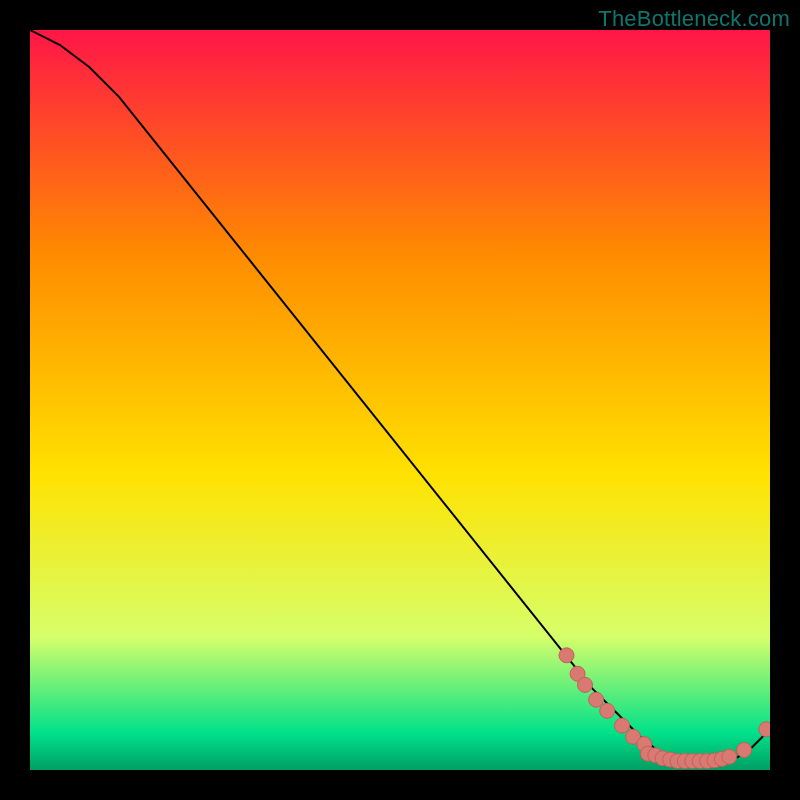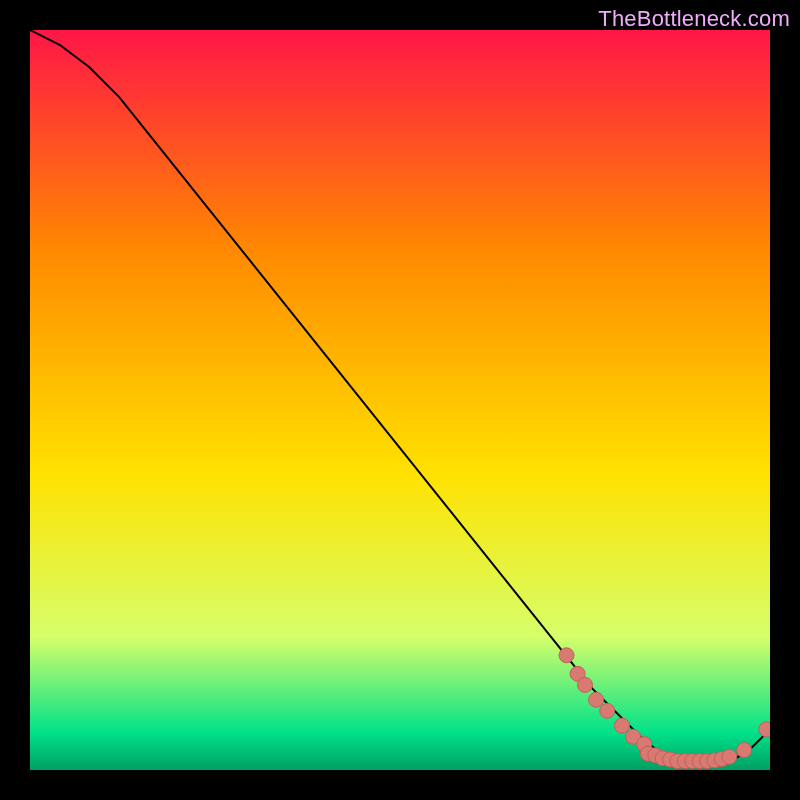--- a/index.html
+++ b/index.html
@@ -27,21 +27,21 @@
     display: block;
     width: 740px;
     height: 740px;
   }
   .watermark {
     position: absolute;
     top: 6px;
     right: 10px;
     font-family: Arial, Helvetica, sans-serif;
     font-size: 22px;
-    color: #f0abfc;
+    color: #0f766e;
     letter-spacing: 0.2px;
     user-select: none;
   }
 </style>
 </head>
 <body>
 <div class="stage">
 
   <div class="watermark">TheBottleneck.com</div>
 

